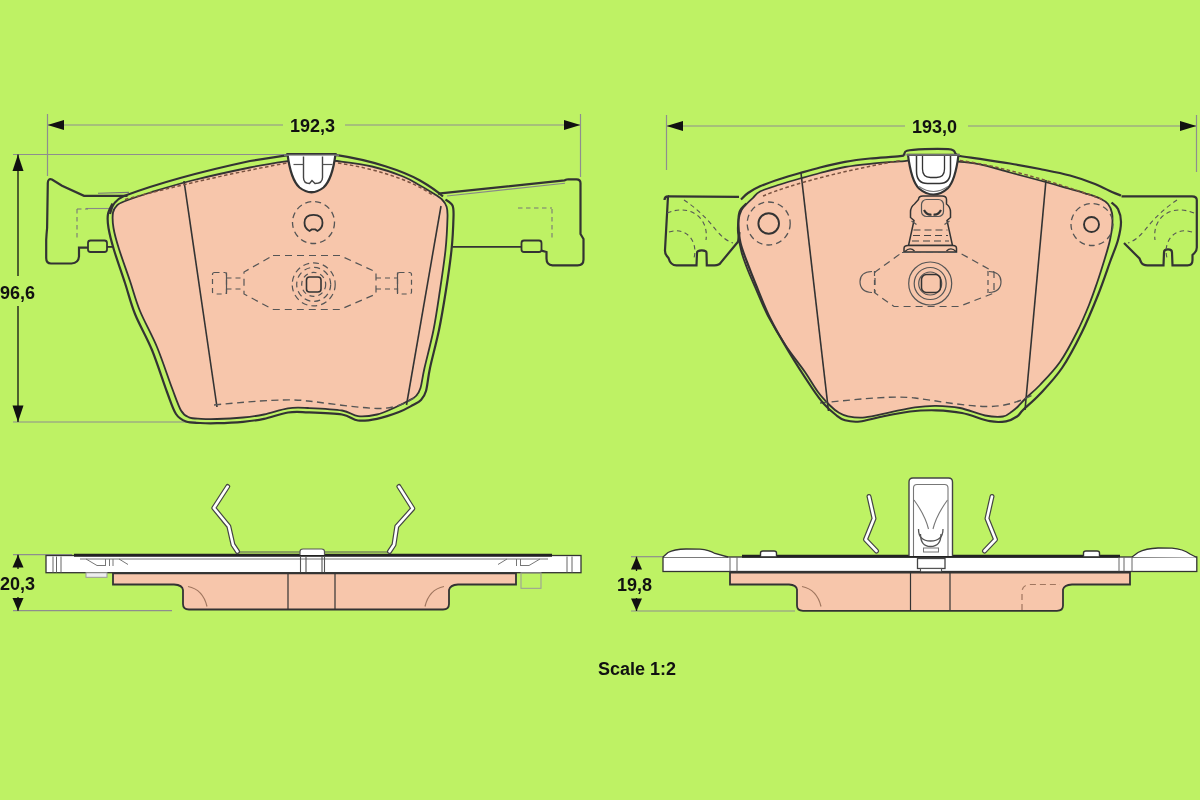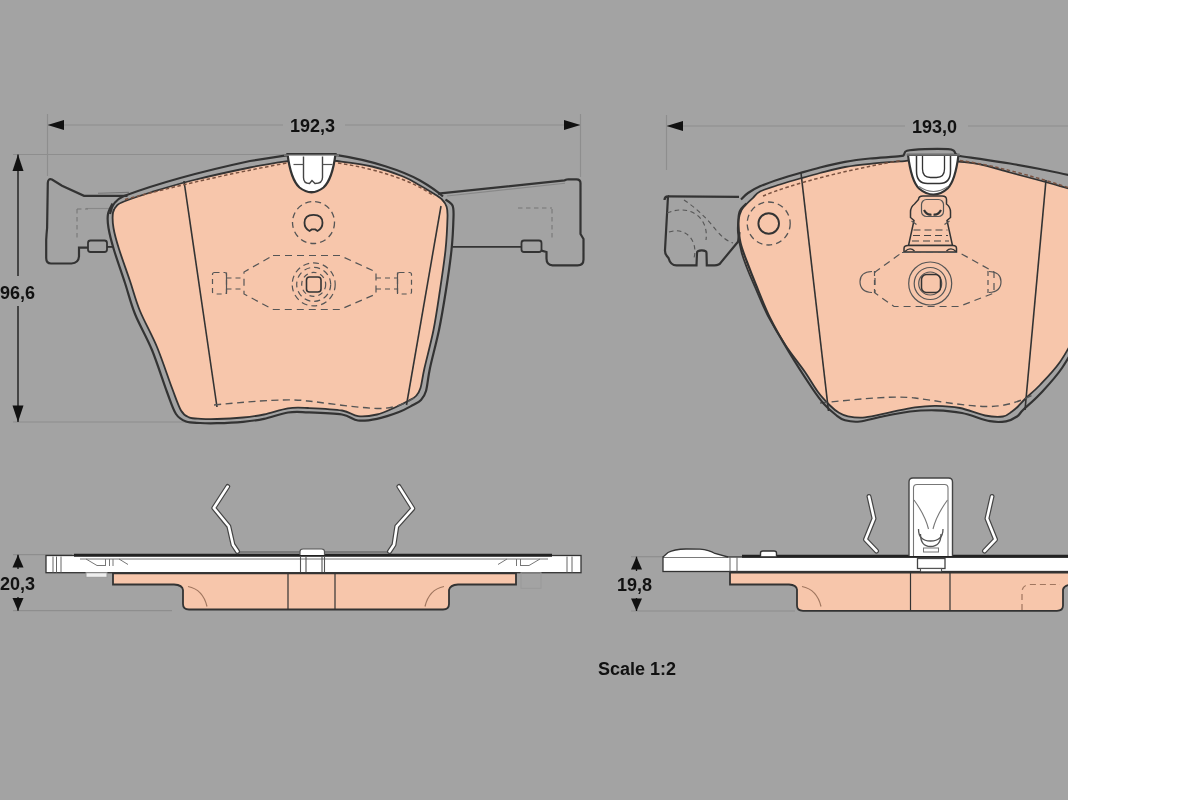--- a/index.html
+++ b/index.html
@@ -1,17 +1,17 @@
 <!DOCTYPE html>
 <html><head>
 <meta charset="utf-8">
 <title>Brake pad drawing</title>
 <style>
 html,body{margin:0;padding:0;background:#ffffff;}
-#page{width:1068px;height:800px;position:relative;background:#a3a3a3;overflow:hidden;}
+#page{width:1200px;height:800px;position:relative;background:#bef264;overflow:hidden;}
 svg{display:block;}
 .dimtxt{font-family:"Liberation Sans",sans-serif;font-weight:bold;font-size:18px;fill:#111;}
 </style>
 </head>
 <body>
 <div id="page">
 <svg width="1200" height="800" viewBox="0 0 1200 800" xmlns="http://www.w3.org/2000/svg">
 
 <g id="dim1923">
 <line x1="47.5" y1="125" x2="283" y2="125" stroke="#8e8e8e" stroke-width="1.2"></line>

